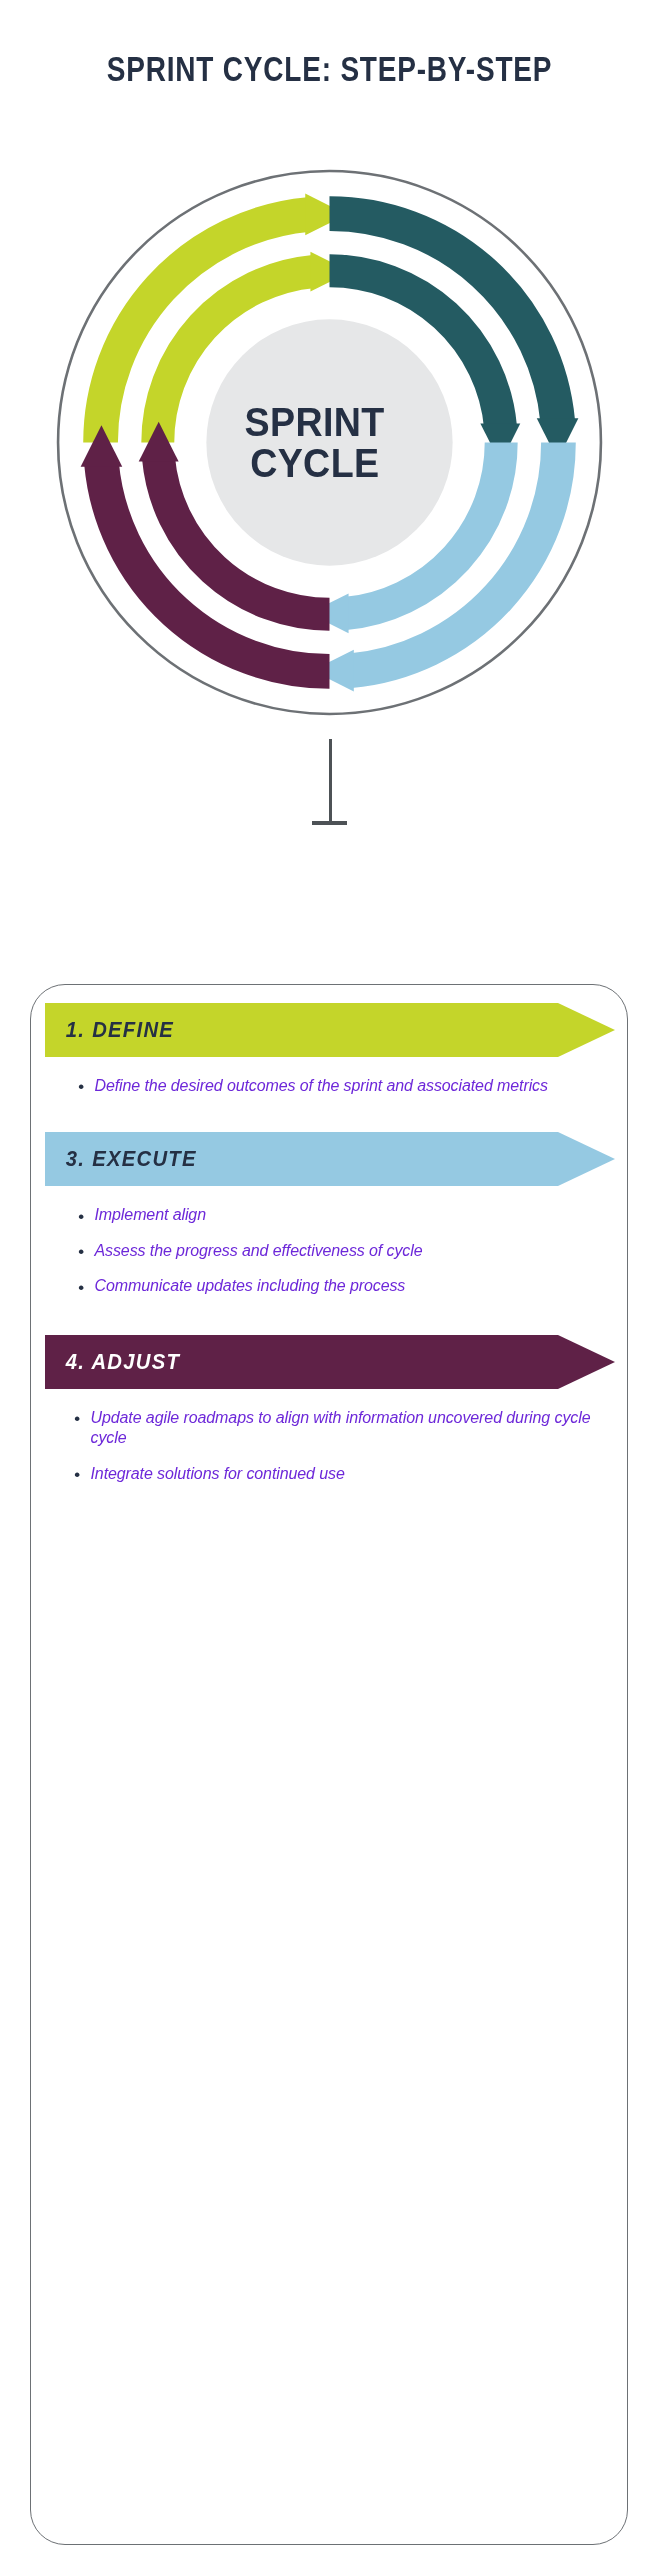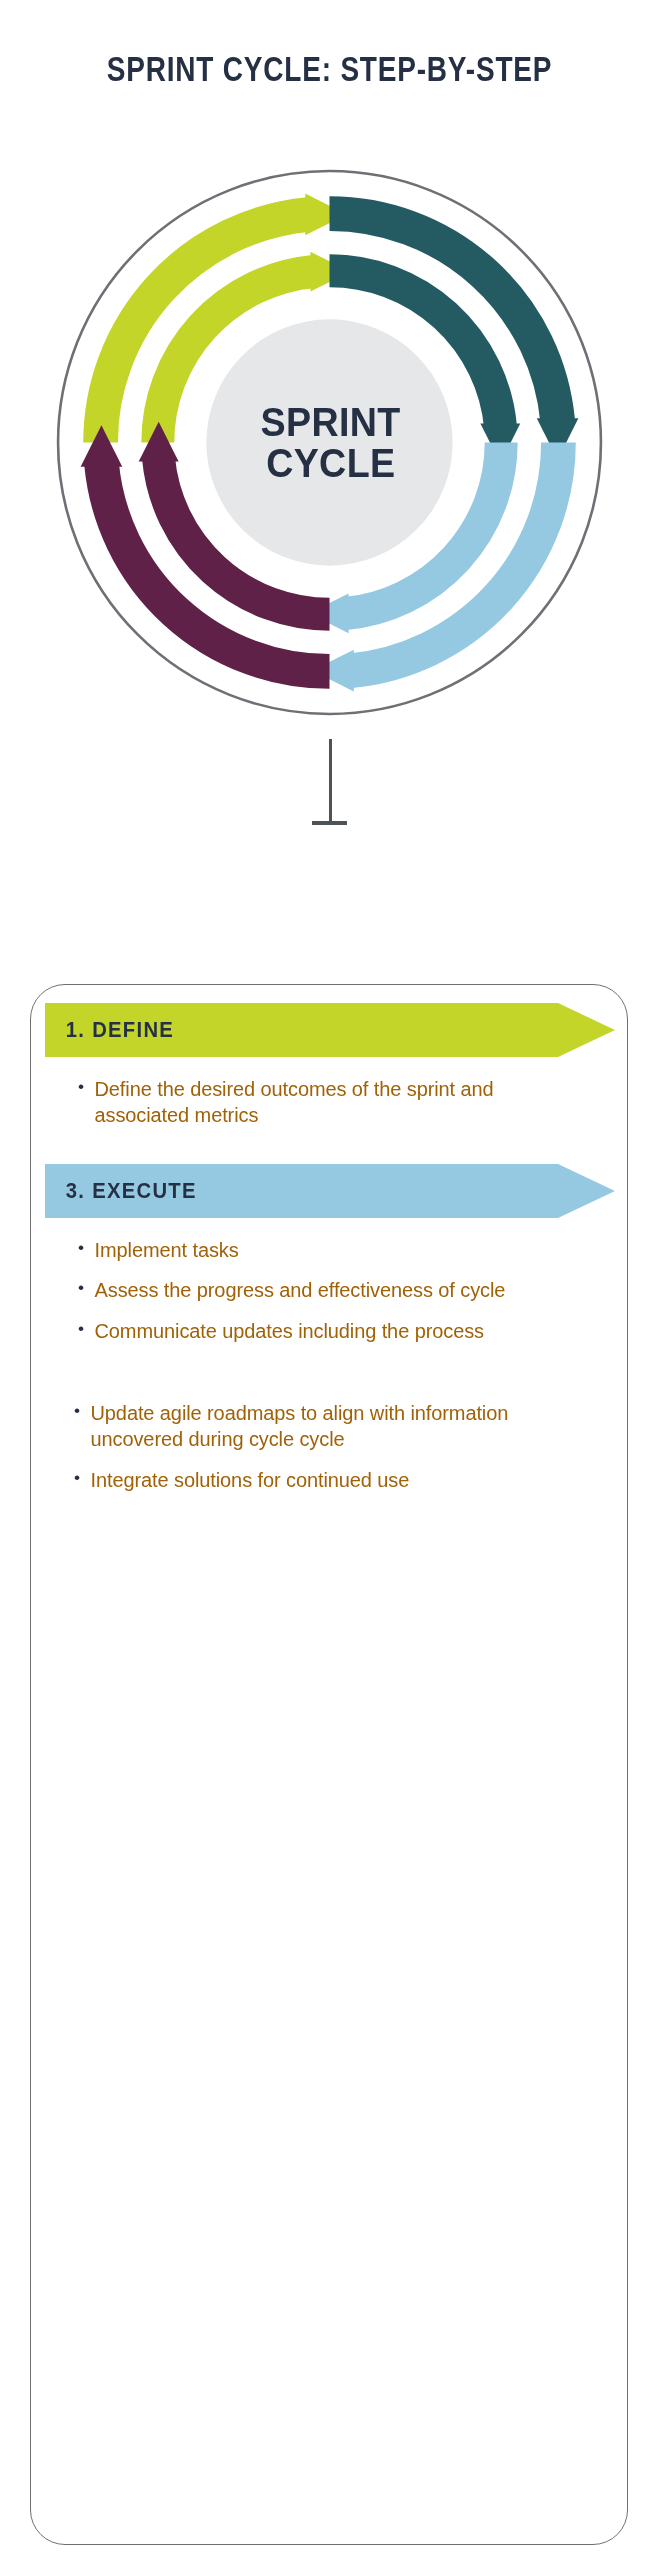--- a/index.html
+++ b/index.html
@@ -40,21 +40,21 @@
     top: 165px;
     left: 52px;
     width: 555px;
     height: 555px;
   }
   .cycle-wrap svg { display: block; width: 555px; height: 555px; }
 
   .center-label {
     position: absolute;
     top: 165px;
-    left: 53px;
+    left: 37px;
     width: 555px;
     height: 555px;
     display: flex;
     flex-direction: column;
     align-items: center;
     justify-content: center;
     pointer-events: none;
   }
   .center-label span {
     display: block;
@@ -98,21 +98,21 @@
     top: 984px;
     left: 30px;
     width: 598px;
     height: 1561px;
     border: 1.7px solid #6d7175;
     border-radius: 35px;
     background: #ffffff;
     padding: 0;
   }
 
-  .step { position: relative; }
+  .step { position: relative; font-style: italic; }
 
   
   .banner {
     position: relative;
     height: 54px;
     display: flex;
     align-items: center;
     margin-left: 14px;
     margin-right: 12px;
   }
@@ -133,23 +133,23 @@
     white-space: nowrap;
   }
 
   .bullets {
     list-style: none;
     margin: 19px 0 0 0;
     padding: 0 35px 0 47px;
   }
   .bullets li {
     position: relative;
-    font-size: 20px;
+    font-size: 16px;
     line-height: 1.30;
-    color: #a16207;
+    color: #6d28d9;
     margin-bottom: 14.7px;
     padding-left: 16.5px;
     letter-spacing: -0.1px;
   }
   .bullets li:before {
     content: "\2022";
     position: absolute;
     left: 0;
     top: -0.9px;
     font-size: 17.3px;
@@ -230,27 +230,35 @@
   <div class="step step-3">
     <div class="banner">
       <div class="shape">
         <svg viewBox="0 0 660 62" preserveAspectRatio="none">
           <polygon points="0,0 594,0 660,31 594,62 0,62" fill="#95c9e2"></polygon>
         </svg>
       </div>
       <div class="label" style="color:#253044">3. EXECUTE</div>
     </div>
     <ul class="bullets">
-      <li>Implement tasks</li>
+      <li>Implement align</li>
       <li>Assess the progress and effectiveness of cycle</li>
       <li>Communicate updates including the process</li>
     </ul>
   </div>
 
   <div class="step step-4">
+    <div class="banner">
+      <div class="shape">
+        <svg viewBox="0 0 660 62" preserveAspectRatio="none">
+          <polygon points="0,0 594,0 660,31 594,62 0,62" fill="#5f2147"></polygon>
+        </svg>
+      </div>
+      <div class="label" style="color:#ffffff">4. ADJUST</div>
+    </div>
     <ul class="bullets">
       <li>Update agile roadmaps to align with information uncovered during cycle cycle</li>
       <li>Integrate solutions for continued use</li>
     </ul>
   </div>
 
 </div>
 
 
 </body></html>

